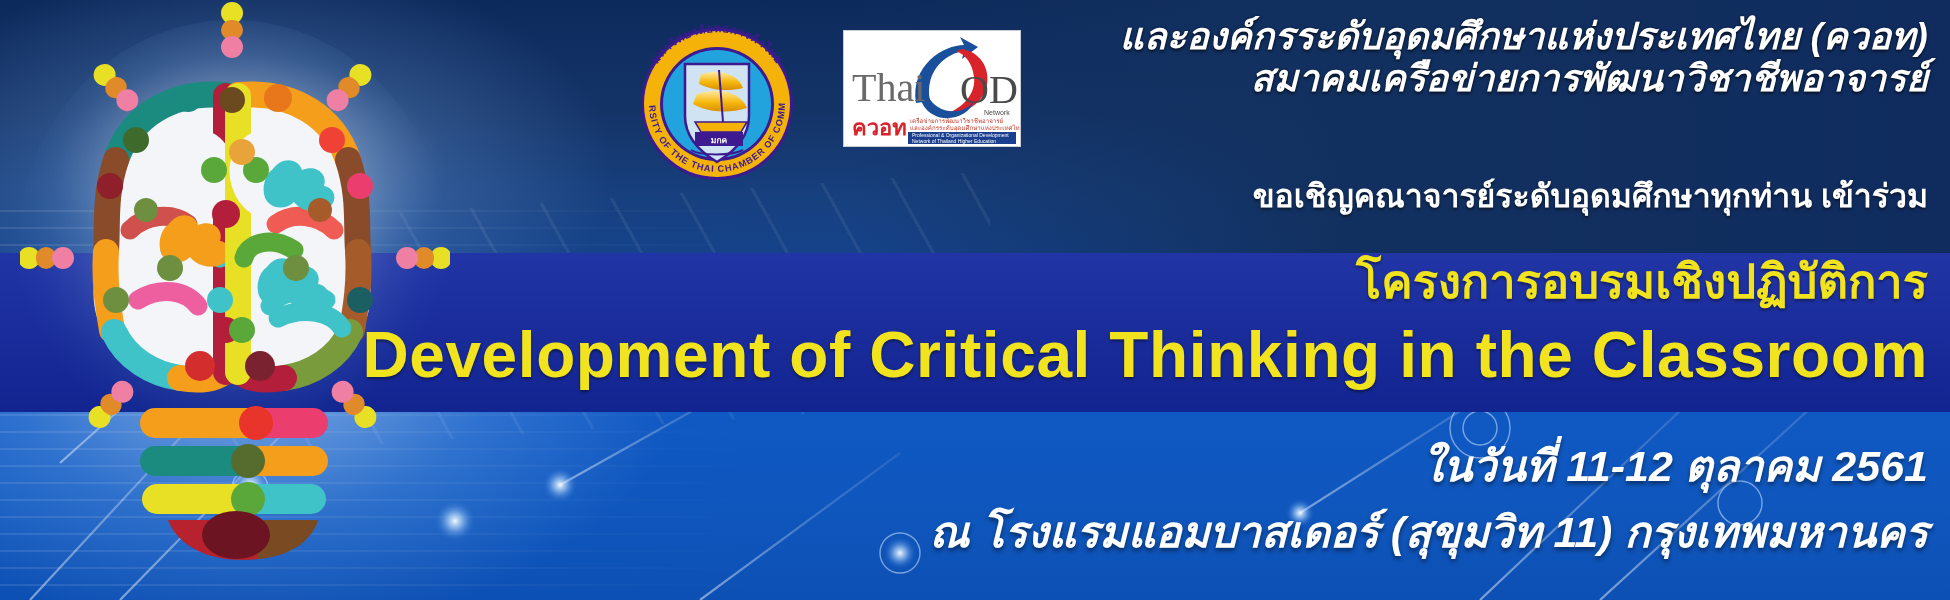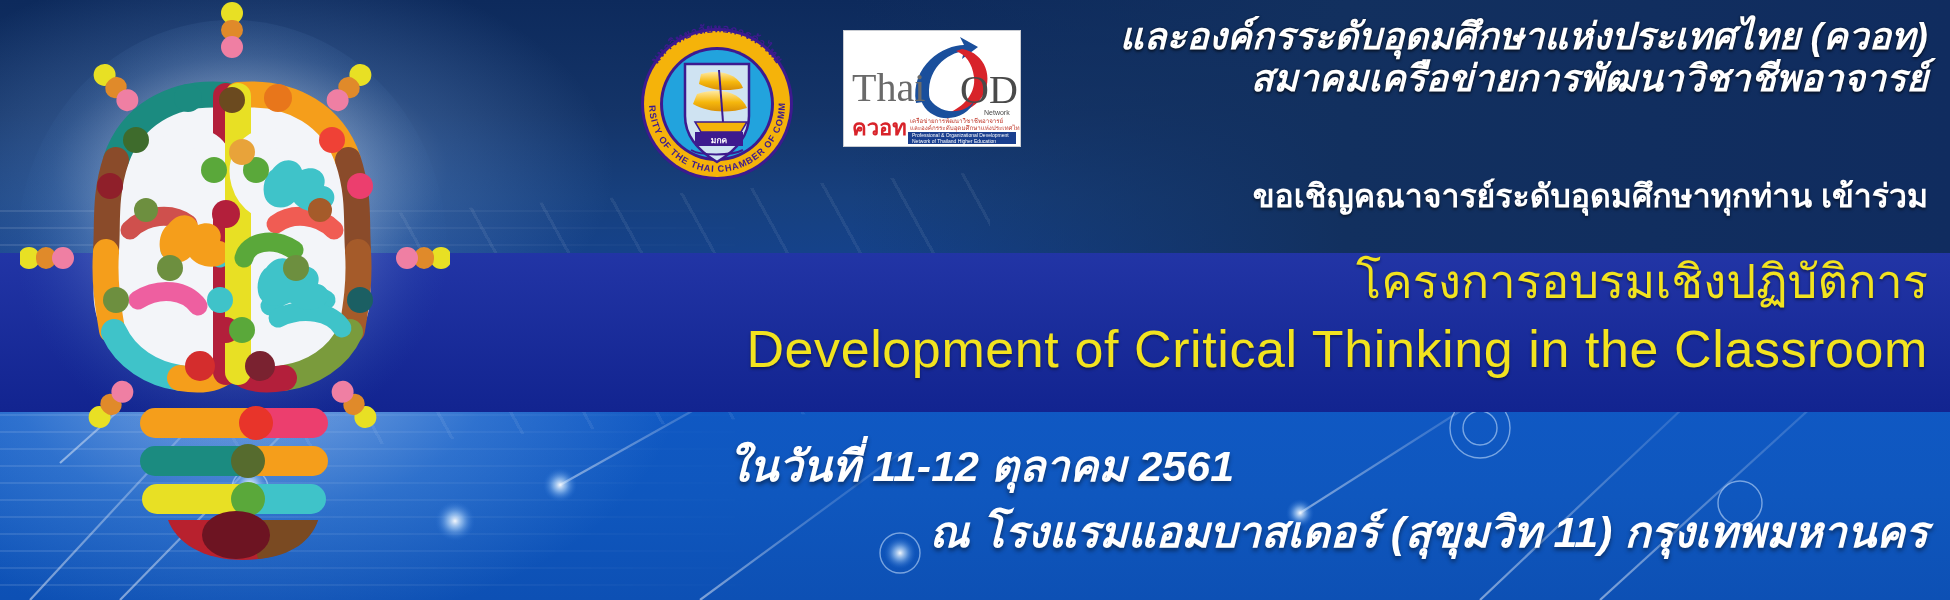--- a/index.html
+++ b/index.html
@@ -70,33 +70,33 @@
   }
   .org-block .l{font-size:37px;display:block;white-space:nowrap;}
   .invite{
     position:absolute;right:22px;top:170px;width:1120px;text-align:right;
     color:#ffffff;font-weight:bold;font-size:32px;
     text-shadow:0 2px 3px rgba(0,0,0,.55);
     white-space:nowrap;
   }
   .th-title{
     position:absolute;right:22px;top:258px;width:1500px;text-align:right;
-    color:#f2e31f;font-weight:normal;font-size:47px;line-height:1.04;
+    color:#f2e31f;font-weight:bold;font-size:47px;line-height:1.04;
     text-shadow:0 2px 3px rgba(0,0,0,.42);
     white-space:nowrap;
   }
   .en-title{
     position:absolute;right:22px;top:322px;width:1620px;text-align:right;
-    color:#f2e31f;font-weight:normal;font-size:52px;line-height:1.04;
+    color:#f2e31f;font-weight:bold;font-size:64px;line-height:1.04;
     letter-spacing:.6px;
     text-shadow:0 2px 3px rgba(0,0,0,.42);
     white-space:nowrap;
   }
   .when{
-    position:absolute;right:22px;top:432px;width:1200px;text-align:left;
+    position:absolute;right:22px;top:432px;width:1200px;text-align:right;
     color:#ffffff;font-style:italic;font-weight:bold;font-size:43px;
     text-shadow:0 3px 4px rgba(0,0,0,.45);
     white-space:nowrap;
   }
   .where{
     position:absolute;right:22px;top:498px;width:1400px;text-align:right;
     color:#ffffff;font-style:italic;font-weight:bold;font-size:43px;
     text-shadow:0 3px 4px rgba(0,0,0,.45);
     white-space:nowrap;
   }

